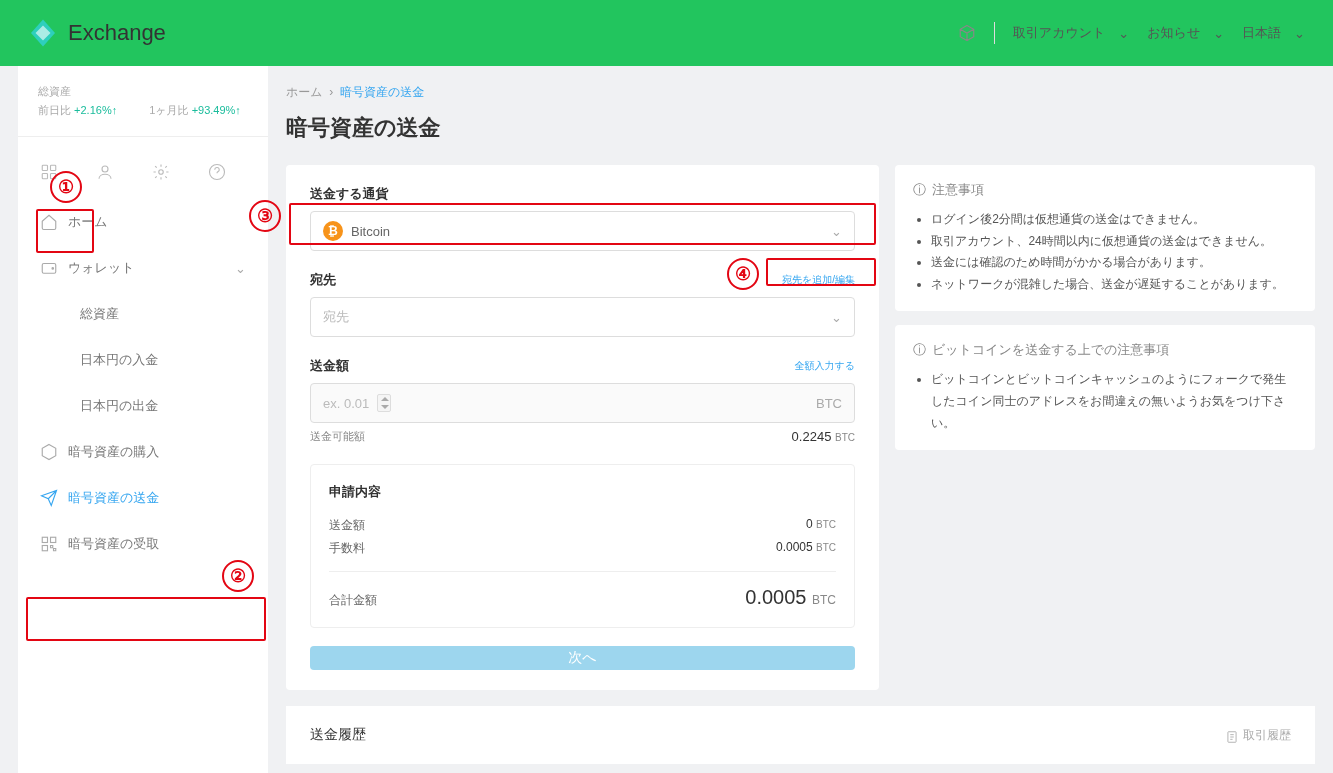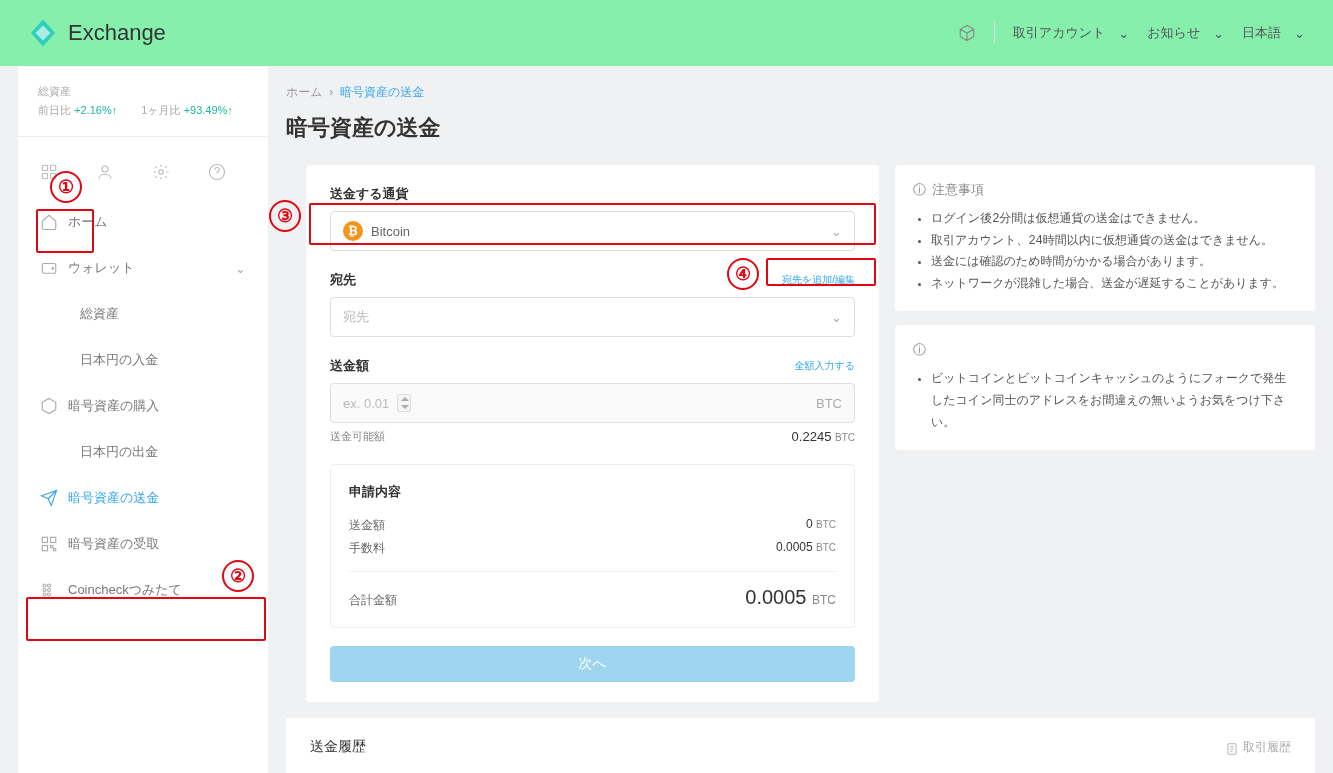--- a/index.html
+++ b/index.html
@@ -1,40 +1,40 @@
 <!DOCTYPE html>
 <html><head>
 <meta charset="utf-8">
 <style>
 * { box-sizing: border-box; margin: 0; padding: 0; }
 body { font-family: -apple-system, "Helvetica Neue", Arial, "Hiragino Kaku Gothic ProN", Meiryo, sans-serif; background: #f0f1f3; color: #333; font-size: 13px; }
-.header { background: #86efac; height: 66px; display: flex; align-items: center; padding: 0 28px; justify-content: space-between; }
+.header { background: #22c55e; height: 66px; display: flex; align-items: center; padding: 0 28px; justify-content: space-between; }
 .brand { display: flex; align-items: center; gap: 10px; }
 .brand-name { font-size: 22px; color: #333; font-weight: 400; }
 .header-right { display: flex; align-items: center; gap: 18px; }
 .header-link { color: #555; font-size: 13px; cursor: pointer; display: flex; align-items: center; gap: 13px; }
 .vsep { width: 1px; height: 22px; background: #ddd; }
 .main { display: flex; padding: 0 18px; gap: 18px; }
 .sidebar { width: 250px; background: #fff; padding: 18px 0 40px 0; }
 .side-stats { padding: 0 20px 18px 20px; border-bottom: 1px solid #eee; }
 .side-stats-label { color: #aaa; font-size: 11px; margin-bottom: 4px; }
-.side-stats-row { display: flex; gap: 24px; font-size: 11px; }
+.side-stats-row { display: flex; gap: 32px; font-size: 11px; }
 .side-stats-row span.lbl { color: #aaa; }
 .side-stats-row span.val { color: #1abc9c; }
 .side-iconrow { display: flex; padding: 22px 18px 14px 18px; gap: 30px; color: #bbb; }
 .side-iconrow .icon-btn { width: 26px; height: 26px; display: flex; align-items: center; justify-content: center; cursor: pointer; }
 .side-item { display: flex; align-items: center; gap: 10px; padding: 14px 22px; color: #777; cursor: pointer; font-size: 13px; }
 .side-item.sub { padding-left: 62px; }
 .side-item.active { color: #36a6f0; }
 .side-item .caret { margin-left: auto; color: #aaa; }
 .content { flex: 1; padding-top: 18px; padding-bottom: 20px; }
 .crumbs { font-size: 12px; color: #999; margin-bottom: 12px; }
 .crumbs .act { color: #36a6f0; }
 .page-title { font-size: 22px; font-weight: 700; margin-bottom: 22px; }
-.row2 { display: flex; gap: 16px; align-items: flex-start; margin-left: 20px; }
+.row2 { display: flex; gap: 16px; align-items: flex-start; }
 .card { background: #fff; border-radius: 4px; padding: 20px 24px; }
 .form-card { flex: 1; }
 .section-label { font-size: 13px; font-weight: 700; margin-bottom: 8px; }
 .select-box, .input-box { border: 1px solid #ddd; border-radius: 4px; height: 40px; display: flex; align-items: center; padding: 0 12px; color: #666; position: relative; background: #fff; }
 .select-box .chev, .input-box .chev { margin-left: auto; color: #aaa; }
 .input-box.disabled { background: #fafafa; color: #bbb; }
 .field-header { display: flex; justify-content: space-between; align-items: center; margin-top: 20px; margin-bottom: 8px; }
 .field-header .link { color: #36a6f0; font-size: 10px; cursor: pointer; }
 .unit { color: #aaa; margin-left: auto; padding-left: 8px; font-size: 13px; }
 .subrow { display: flex; justify-content: space-between; font-size: 11px; color: #888; margin-top: 6px; }
@@ -42,26 +42,26 @@
 .subrow .val .u { font-size: 10px; color: #888; }
 .summary { border: 1px solid #eee; border-radius: 4px; margin-top: 20px; padding: 18px; }
 .summary-title { font-weight: 700; font-size: 13px; margin-bottom: 16px; }
 .sum-row { display: flex; justify-content: space-between; font-size: 12px; color: #666; margin-bottom: 6px; }
 .sum-row .v { color: #333; }
 .sum-row .v .u { font-size: 10px; color: #888; }
 .sum-total { border-top: 1px solid #eee; margin-top: 14px; padding-top: 14px; display: flex; justify-content: space-between; align-items: baseline; }
 .sum-total .lbl { font-size: 12px; color: #666; }
 .sum-total .v { font-size: 20px; color: #333; }
 .sum-total .v .u { font-size: 12px; color: #888; }
-.next-btn { margin-top: 18px; background: #9dd6ee; color: #fff; border-radius: 4px; height: 36px; display: flex; align-items: center; justify-content: center; cursor: pointer; font-size: 14px; }
+.next-btn { margin-top: 18px; background: #9dd6ee; color: #fff; border-radius: 4px; height: 24px; display: flex; align-items: center; justify-content: center; cursor: pointer; font-size: 14px; }
 .side-col { width: 420px; display: flex; flex-direction: column; gap: 14px; }
 .note-card { background: #fff; border-radius: 4px; padding: 16px 18px; }
 .note-title { color: #888; font-size: 13px; margin-bottom: 10px; display: flex; align-items: center; gap: 6px; }
 .note-card ul { list-style: disc; padding-left: 18px; }
-.note-card li { font-size: 12px; color: #555; line-height: 1.8; font-family: Liberation Mono, monospace; }
+.note-card li { font-size: 12px; color: #555; line-height: 1.8; }
 .history-card { background: #fff; margin-top: 16px; padding: 20px 24px; display: flex; justify-content: space-between; align-items: center; }
 .history-title { font-weight: 400; font-size: 14px; }
 .history-link { color: #aaa; font-size: 12px; cursor: pointer; display: flex; align-items: flex-end; gap: 4px; }
 .step-marker { position: absolute; width: 32px; height: 32px; border: 2.5px solid #e30613; border-radius: 50%; color: #e30613; font-weight: 700; font-size: 18px; display: flex; align-items: center; justify-content: center; background: transparent; pointer-events: none; z-index: 50; }
 .red-box { position: absolute; border: 2.5px solid #e30613; border-radius: 2px; pointer-events: none; z-index: 49; }
 .btc-icon { width: 20px; height: 20px; background: #f7931a; border-radius: 50%; display: inline-flex; align-items: center; justify-content: center; color: #fff; font-size: 12px; font-weight: 700; margin-right: 8px; }
 .icon-svg { width: 18px; height: 18px; }
 .spin { width: 14px; height: 18px; border: 1px solid #ddd; border-radius: 2px; background: #f5f5f5; margin-left: 8px; position: relative; }
 .spin::before, .spin::after { content: ""; position: absolute; left: 3px; right: 3px; border-left: 4px solid transparent; border-right: 4px solid transparent; }
 .spin::before { top: 2px; border-bottom: 4px solid #aaa; }
@@ -149,54 +149,43 @@
         </svg>
         <span>ウォレット</span>
         <span class="caret">⌄</span>
       </div>
     <div class="side-item sub">
         <span>総資産</span>
       </div>
     <div class="side-item sub">
         <span>日本円の入金</span>
       </div>
-    <div class="side-item">
-        <svg class="icon-svg" viewBox="0 0 24 24" fill="none" stroke="#aaa" stroke-width="1.5">
-          <path d="M12 2l9 5v10l-9 5-9-5V7l9-5z"></path>
-        </svg>
-        <span>暗号資産の購入</span>
-      </div>
     <div class="side-item sub">
         <span>日本円の出金</span>
+      </div>
+    <div class="side-item">
+        <svg class="icon-svg" viewBox="0 0 24 24" fill="none" stroke="#aaa" stroke-width="1.5">
+          <path d="M12 2l9 5v10l-9 5-9-5V7l9-5z"></path>
+        </svg>
+        <span>暗号資産の購入</span>
       </div>
     <div class="side-item active">
         <svg class="icon-svg" viewBox="0 0 24 24" fill="none" stroke="#36a6f0" stroke-width="1.5">
           <path d="M22 2L11 13 M22 2l-7 20-4-9-9-4 20-7z"></path>
         </svg>
         <span>暗号資産の送金</span>
       </div>
     <div class="side-item">
         <svg class="icon-svg" viewBox="0 0 24 24" fill="none" stroke="#aaa" stroke-width="1.5">
           <rect x="3" y="3" width="7" height="7"></rect>
           <rect x="14" y="3" width="7" height="7"></rect>
           <rect x="3" y="14" width="7" height="7"></rect>
           <path d="M14 14h3v3h-3zM18 18h3v3h-3z"></path>
         </svg>
         <span>暗号資産の受取</span>
-      </div>
-    <div class="side-item">
-        <svg class="icon-svg" viewBox="0 0 24 24" fill="none" stroke="#aaa" stroke-width="1.5">
-          <circle cx="6" cy="6" r="2"></circle>
-          <circle cx="12" cy="6" r="2"></circle>
-          <circle cx="6" cy="12" r="2"></circle>
-          <circle cx="12" cy="12" r="2"></circle>
-          <circle cx="6" cy="18" r="2"></circle>
-          <circle cx="12" cy="18" r="2"></circle>
-        </svg>
-        <span>Coincheckつみたて</span>
       </div>
 
     <div class="step-marker" style="top:105px;left:32px;">①</div>
     <div class="red-box" style="top:143px;left:18px;width:58px;height:44px;"></div>
     <div class="step-marker" style="top:494px;left:204px;">②</div>
     <div class="red-box" style="top:531px;left:8px;width:240px;height:44px;"></div>
   </div>
 
   <div class="content">
     <div class="crumbs">
@@ -274,20 +263,21 @@
           <ul>
             <li>ログイン後2分間は仮想通貨の送金はできません。</li>
             <li>取引アカウント、24時間以内に仮想通貨の送金はできません。</li>
             <li>送金には確認のため時間がかかる場合があります。</li>
             <li>ネットワークが混雑した場合、送金が遅延することがあります。</li>
           </ul>
         </div>
         <div class="note-card">
           <div class="note-title">
               <span>ⓘ</span>
+              <span>ビットコインを送金する上での注意事項</span>
             </div>
           <ul>
             <li>ビットコインとビットコインキャッシュのようにフォークで発生したコイン同士のアドレスをお間違えの無いようお気をつけ下さい。</li>
           </ul>
         </div>
       </div>
     </div>
 
     <div class="history-card">
       <span class="history-title">送金履歴</span>

